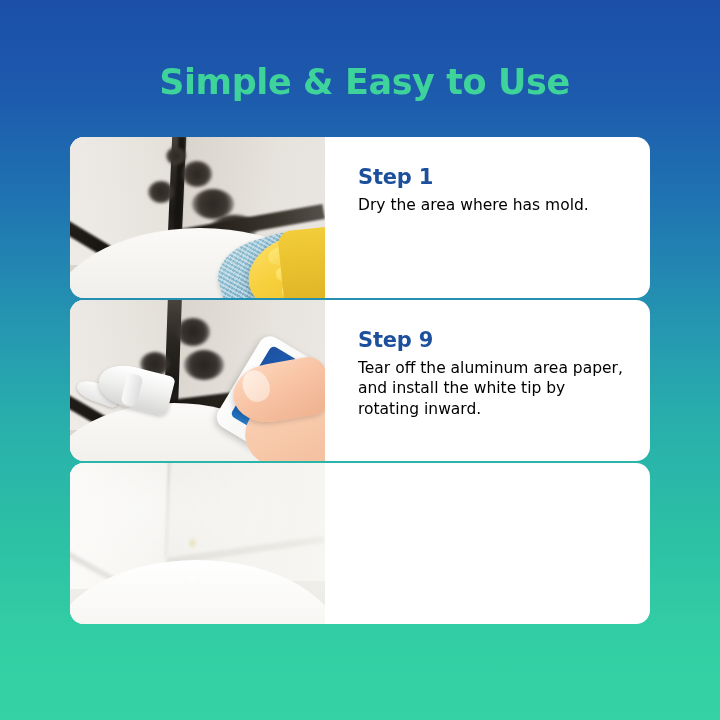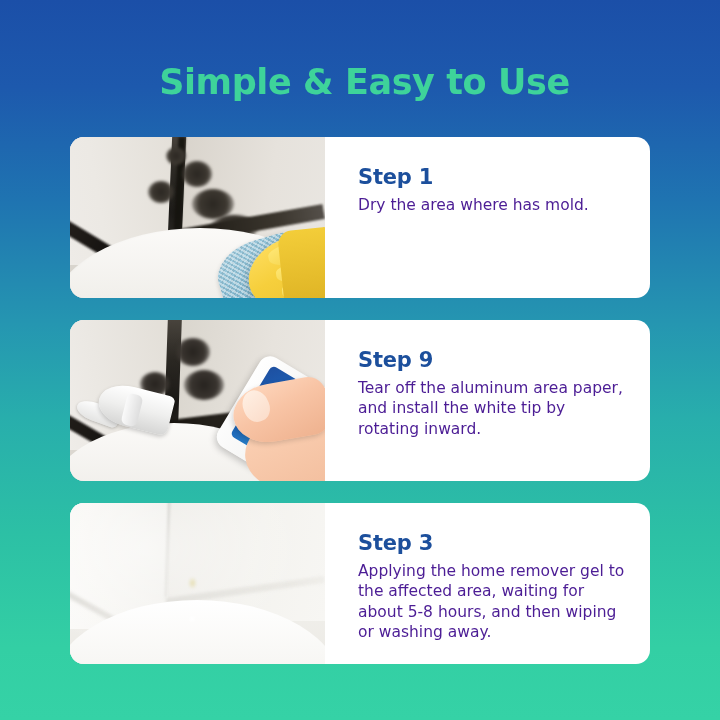--- a/index.html
+++ b/index.html
@@ -44,21 +44,21 @@
     position:absolute;
     left:70px; top:137px;
     width:580px;
   }
   .card {
     display:flex;
     background:#ffffff;
     border-radius:14px;
     overflow:hidden;
     height:161px;
-    margin-bottom:22px;
+    margin-bottom:2px;
   }
   .card:last-child { margin-bottom:0; }
 
   .card-photo {
     position:relative;
     width:255px;
     flex:0 0 255px;
     overflow:hidden;
     background:#cfcac4;
   }
@@ -71,21 +71,21 @@
     font-size:21px;
     font-weight:bold;
     color:#1c4f9c;
     font-family:"DejaVu Sans", sans-serif;
     margin-bottom:6px;
     letter-spacing:-0.2px;
   }
   .step-desc {
     font-size:15.5px;
     line-height:1.32;
-    color:#4c1d95;
+    color:#000000;
     font-family:"DejaVu Sans", sans-serif;
   }
 
   
   .p1 {
     background:
       linear-gradient(180deg,#e8e4de 0%,#dedad3 55%,#d4d0c9 100%);
   }
   
   .p1 .wall-r {
@@ -418,20 +418,16 @@
         <div class="wall-l"></div>
         <div class="wall-r"></div>
         <div class="seam-v"></div>
         <div class="seam-dl"></div>
         <div class="seam-dr"></div>
         <div class="tub"></div>
         <div class="spot1"></div>
         <div class="spot2"></div>
         <div class="sheen"></div>
       </div>
-      <div class="card-body">
-        <div class="step-title">Step 3</div>
-        <div class="step-desc">Applying the home remover gel to the affected area, waiting for about 5-8 hours, and then wiping or washing away.</div>
-      </div>
     </div>
 
   </div>
 </div>
 
 </body></html>

